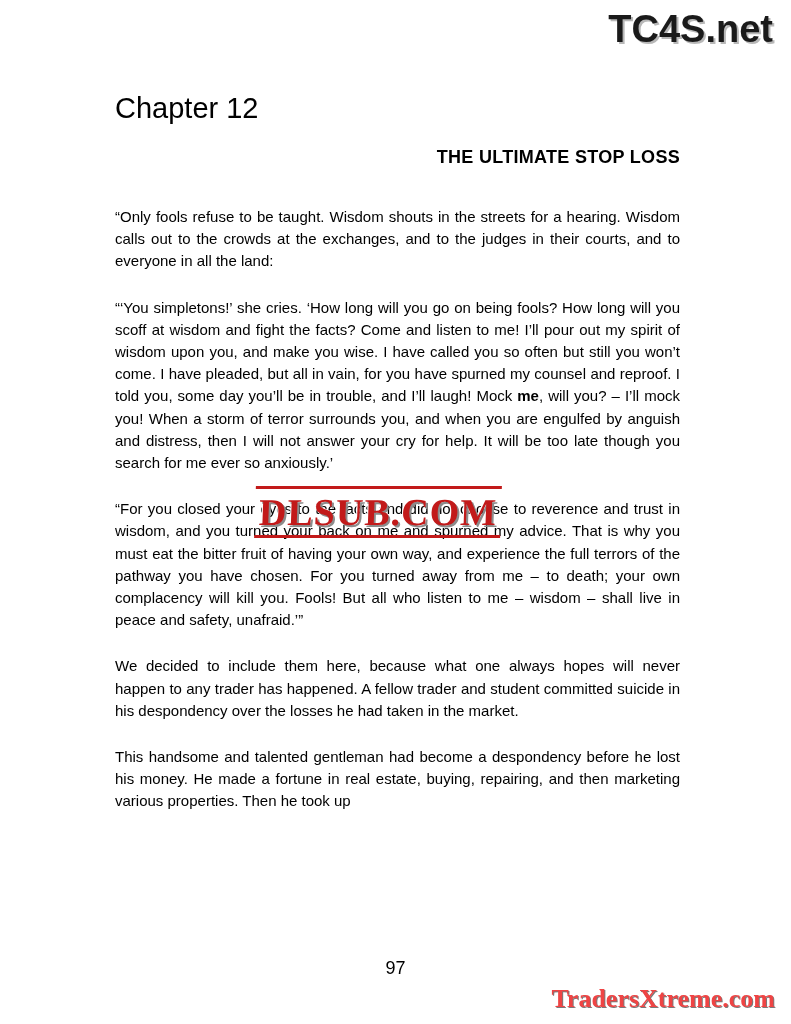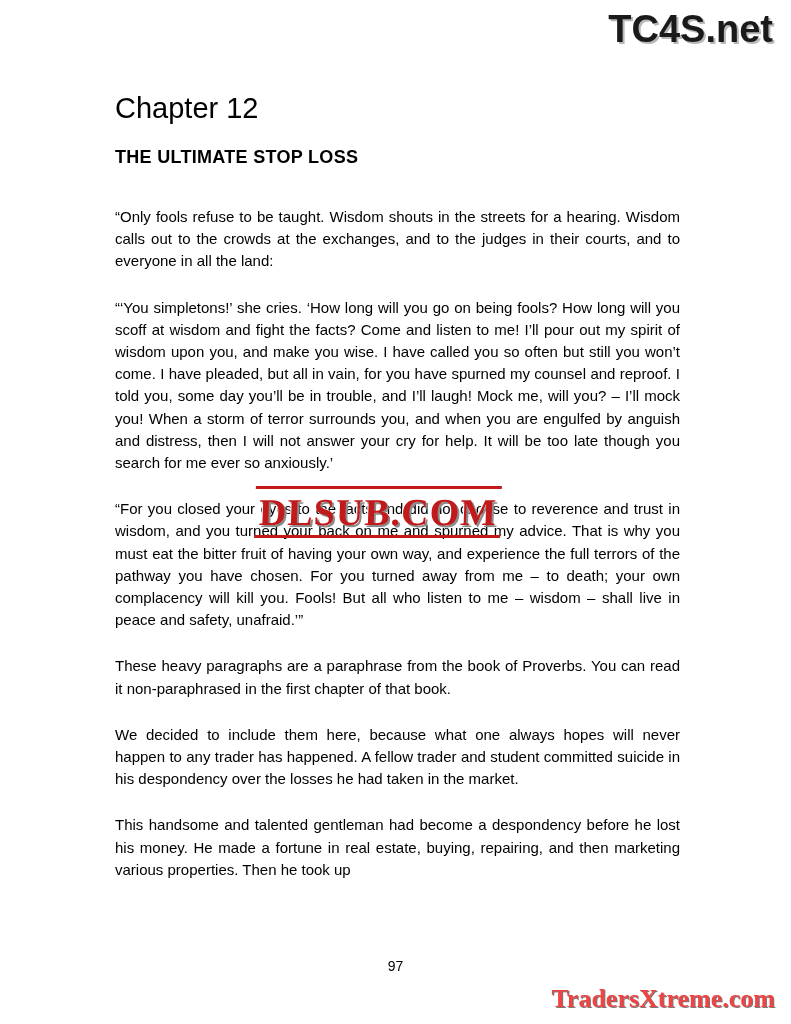--- a/index.html
+++ b/index.html
@@ -76,21 +76,21 @@
     font-size: 29px;
     font-weight: normal;
     text-align: left;
     margin: 0;
     padding-top: 92px;
     font-family: "Liberation Sans", sans-serif;
   }
   .chapter-subtitle {
     font-size: 18px;
     font-weight: bold;
-    text-align: left;
+    text-align: right;
     margin: 0;
     padding-top: 22px;
     letter-spacing: 0.3px;
     font-family: "Liberation Sans", sans-serif;
   }
   .body-text {
     font-size: 15px;
     line-height: 22.2px;
     text-align: justify;
     margin: 0;
@@ -99,45 +99,44 @@
   }
   .body-text.first {
     padding-top: 38px;
   }
   .page-number {
     position: absolute;
     top: 958px;
     left: 0;
     width: 791px;
     text-align: center;
-    font-size: 14px;
+    font-size: 18px;
     font-family: "Liberation Sans", sans-serif;
   }
-  b { font-weight: normal; }
+  b { font-weight: bold; }
 </style>
 </head>
 <body>
 
 <div class="page">
 
   <div class="watermark-top">TC4S.net</div>
 
   <div class="content">
 
     <h1 class="chapter-title">Chapter 12</h1>
 
     <h2 class="chapter-subtitle">THE ULTIMATE STOP LOSS</h2>
 
     <p class="body-text first">“Only fools refuse to be taught.  Wisdom shouts in the streets for a hearing.  Wisdom calls out to the crowds at the exchanges, and to the judges in their courts, and to everyone in all the land:</p>
 
     <p class="body-text">“‘You simpletons!’ she cries.  ‘How long will you go on being fools?  How long will you scoff at wisdom and fight the facts?  Come and listen to me!  I’ll pour out my spirit of wisdom upon you, and make you wise.  I have called you so often but still you won’t come.  I have pleaded, but all in vain, for you have spurned my counsel and reproof.  I told you, some day you’ll be in trouble, and I’ll laugh!  Mock <b>me</b>, will you? – I’ll mock you!  When a storm of terror surrounds you, and when you are engulfed by anguish and distress, then I will not answer your cry for help.  It will be too late though you search for me ever so anxiously.’</p>
 
     <p class="body-text">“For you closed your eyes to the facts and did not choose to reverence and trust in wisdom, and you turned your back on me and spurned my advice.  That is why you must eat the bitter fruit of having your own way, and experience the full terrors of the pathway you have chosen.  For you turned away from me – to death; your own complacency will kill you.  Fools!  But all who listen to me – wisdom – shall live in peace and safety, unafraid.’”</p>
 
-    <p class="body-text">These heavy paragraphs are a paraphrase from the book of Proverbs.  You can read it non-paraphrased in the first chapter of that book.</p>
 
     <p class="body-text">We decided to include them here, because what one always hopes will never happen to any trader has happened.  A fellow trader and student committed suicide in his despondency over the losses he had taken in the market.</p>
 
     <p class="body-text">This handsome and talented gentleman had become a despondency before he lost his money.  He made a fortune in real estate, buying, repairing, and then marketing various properties.  Then he took up</p>
 
   </div>
 
   <div class="watermark-stamp">DLSUB.COM</div>
 
   <div class="page-number">97</div>

